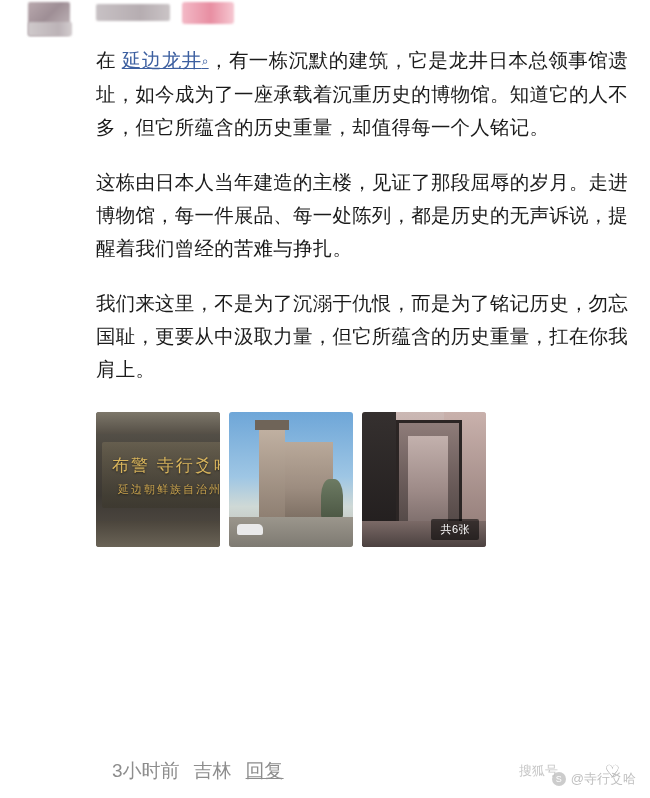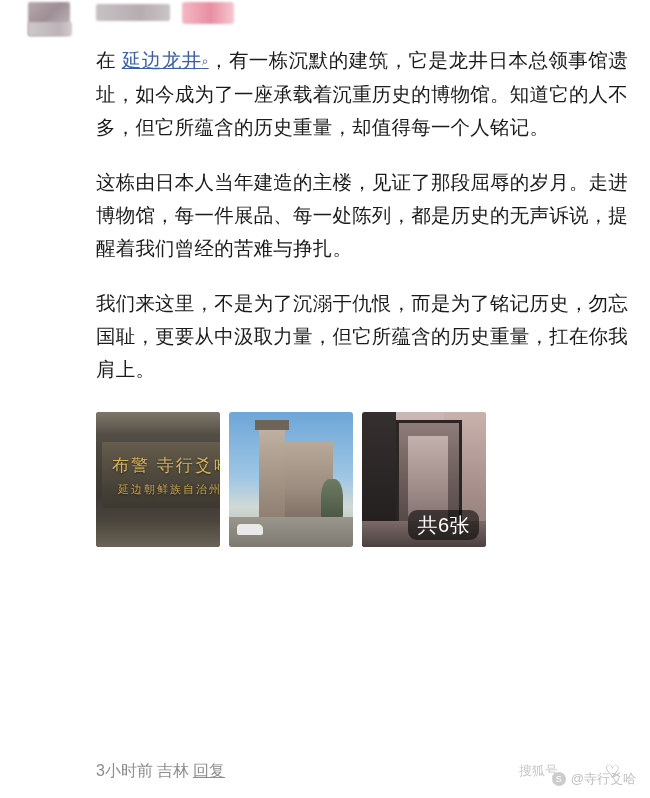--- a/index.html
+++ b/index.html
@@ -223,45 +223,46 @@
     position: absolute;
     left: 0; right: 0; bottom: 0; height: 26px;
     background: linear-gradient(180deg, #7b6a67, #4b4140);
   }
   .count-badge {
     position: absolute;
     right: 7px;
     bottom: 7px;
     background: rgba(0,0,0,0.55);
     color: #ffffff;
-    font-size: 20px;
+    font-size: 11px;
     line-height: 1;
     padding: 5px 9px;
-    border-radius: 9px;
+    border-radius: 2px;
     letter-spacing: 0.5px;
   }
 
   
   .footer {
     position: absolute;
     left: 0;
     right: 0;
     bottom: 0;
     height: 54px;
     padding: 0 22px 0 96px;
     box-sizing: border-box;
     display: flex;
     align-items: center;
   }
   .meta {
-    font-size: 16px;
+    font-size: 19px;
     color: #8d8d8d;
     display: flex;
     align-items: center;
-    gap: 4px;
+    gap: 14px;
+    margin-left: 16px;
   }
   .reply {
     color: #8d8d8d;
     text-decoration: underline;
   }
   .footer-right {
     margin-left: auto;
     display: flex;
     align-items: center;
     gap: 8px;

